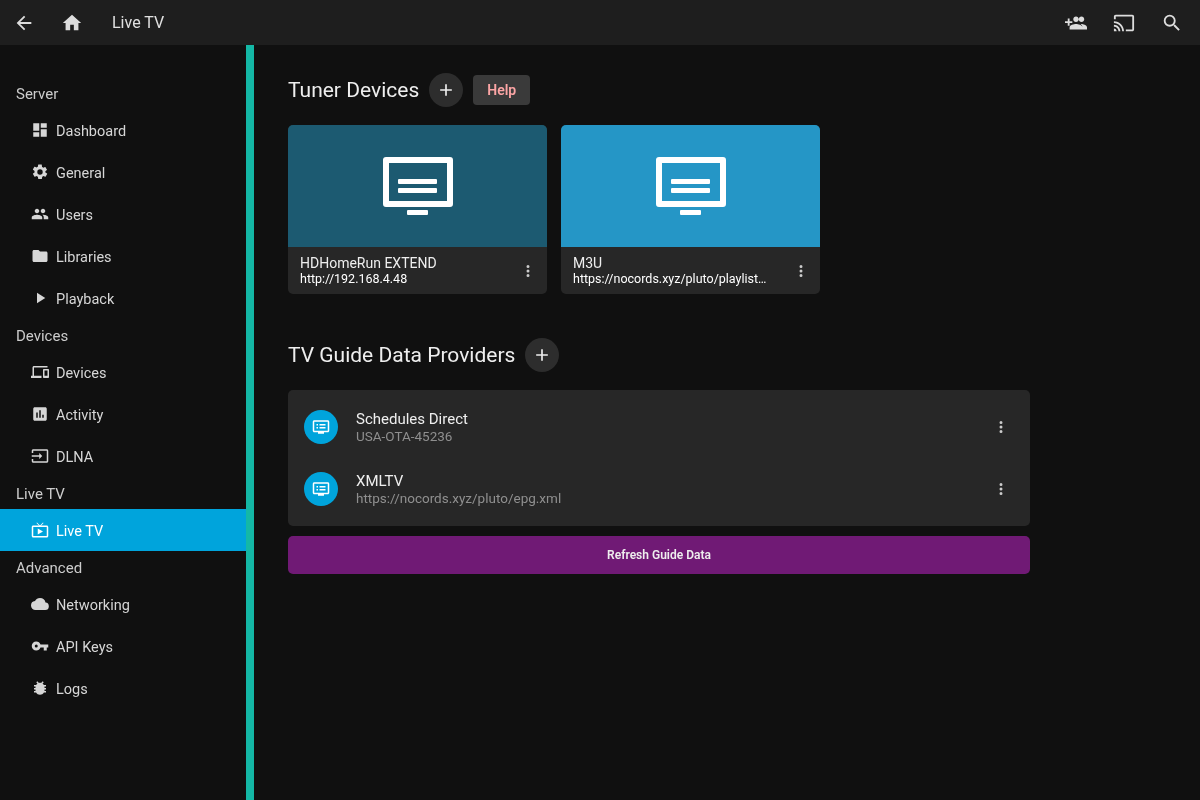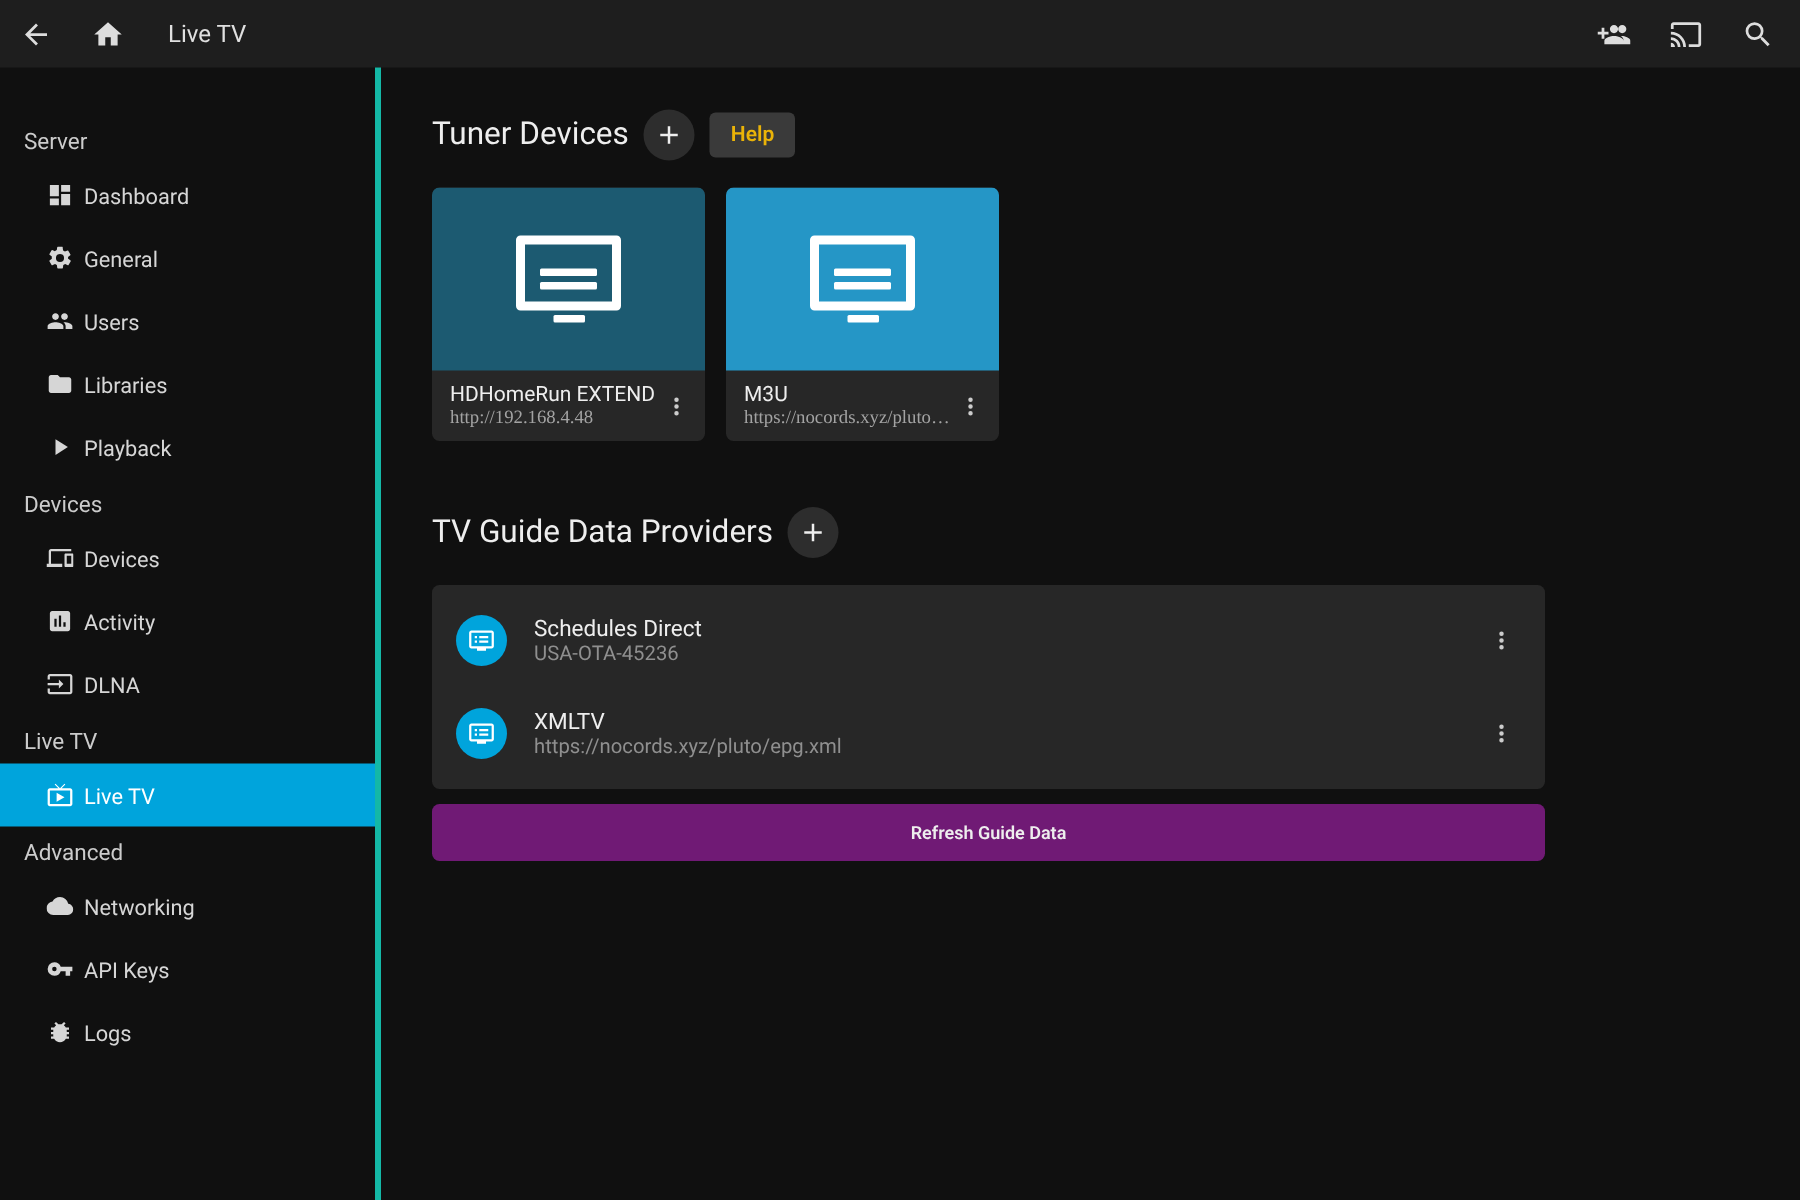--- a/index.html
+++ b/index.html
@@ -42,21 +42,21 @@
 
 
 .body-row {
   display: flex;
   height: calc(800px - 45px);
 }
 
 
 .sidebar {
   width: 254px;
-  border-right: 4px solid #14b8a6;
+  border-right: 8px solid #14b8a6;
   overflow-y: auto;
   padding-top: 32px;
 }
 .sidebar .section-header {
   color: #ccc;
   font-size: 15px;
   padding: 8px 16px 6px 16px;
 }
 .sidebar .nav-item {
   display: flex;
@@ -97,50 +97,50 @@
 .round-btn {
   width: 34px; height: 34px;
   border-radius: 50%;
   background: #2d2d2d;
   display: flex; align-items: center; justify-content: center;
   cursor: pointer;
   color: #eee;
 }
 .pill-btn {
   background: #3a3a3a;
-  color: #eab308;
+  color: #fca5a5;
   padding: 7px 14px;
   border-radius: 4px;
   cursor: pointer;
   font-weight: 600;
   font-size: 14px;
 }
 
 
 .cards-row { display: flex; gap: 14px; margin-bottom: 44px; flex-wrap: wrap; }
 .tuner-card {
-  width: 182px;
+  width: 259px;
   border-radius: 5px;
   overflow: hidden;
   background: #272727;
 }
 .tuner-card .thumb {
   height: 122px;
   display: flex; align-items: center; justify-content: center;
 }
 .tuner-card.dark .thumb { background: #1c5a71; }
 .tuner-card.light .thumb { background: #2596c6; }
 .tuner-card .meta {
   padding: 8px 6px 8px 12px;
   display: flex;
   align-items: center;
 }
 .tuner-card .meta .texts { flex: 1; min-width: 0; }
 .tuner-card .name { color: #eee; font-size: 14px; white-space: nowrap; overflow: hidden; text-overflow: ellipsis; }
-.tuner-card .sub  { color: #a3a3a3; font-size: 12.5px; white-space: nowrap; overflow: hidden; text-overflow: ellipsis; font-family: Liberation Serif, serif; }
+.tuner-card .sub  { color: #ffffff; font-size: 12.5px; white-space: nowrap; overflow: hidden; text-overflow: ellipsis; }
 .kebab {
   width: 26px; height: 26px;
   display: flex; align-items: center; justify-content: center;
   cursor: pointer;
   color: #ccc;
   flex-shrink: 0;
 }
 
 
 .providers {

